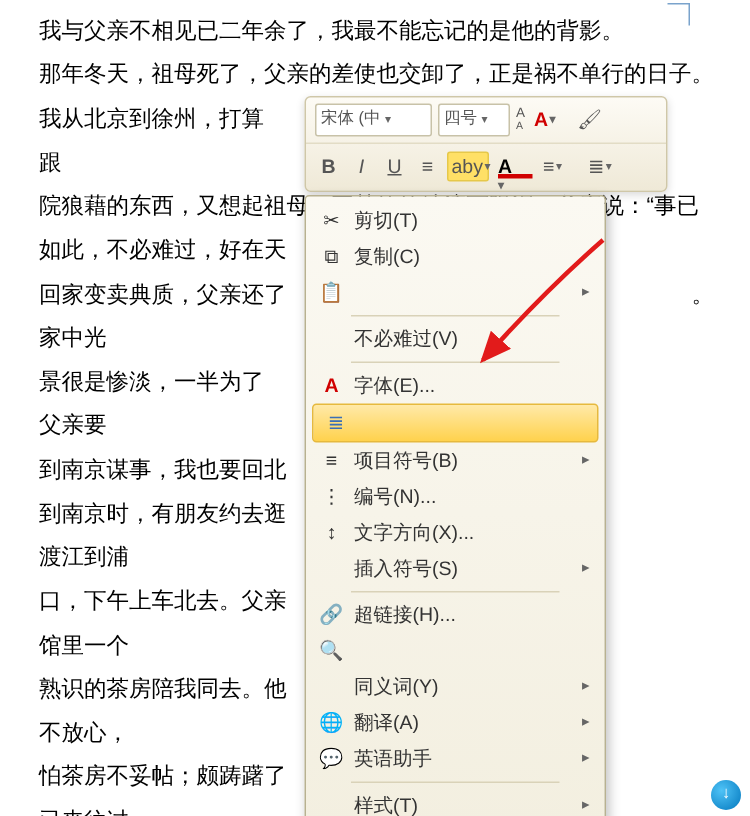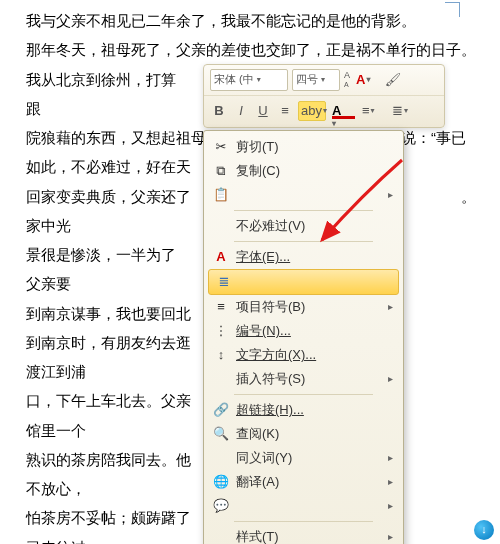--- a/index.html
+++ b/index.html
@@ -18,21 +18,21 @@
   .btn.dd{width:24px;justify-content:flex-start;padding-left:2px;}
   .btn.dd::after{content:"▾";font-size:8px;margin-left:1px;color:#666;}
   .hl{background:#ffe066;border:1px solid #e6c84a;}
   .Ared{color:#d00000;font-weight:bold;}
   .Acol{color:#000;font-weight:bold;position:relative;}
   .Acol::after{content:"";position:absolute;left:1px;right:1px;bottom:1px;height:3px;background:#d00000;}
   .ctx{position:absolute;left:203px;top:130px;width:195px;background:linear-gradient(#fbf9f2,#f3efe0);border:1px solid #b8b190;border-radius:3px;box-shadow:2px 3px 8px rgba(0,0,0,.25);padding:4px 2px;font-size:13px;}
   .ci{display:flex;align-items:center;height:24px;padding:0 14px 0 30px;position:relative;color:#333;}
   .ci .ico{position:absolute;left:6px;width:18px;text-align:center;font-size:13px;}
   .ci .arr{position:absolute;right:8px;font-size:10px;color:#666;}
-  .ci .ul{text-decoration:underline;}
+  .ci .ul{}
   .ci.hi{background:linear-gradient(#ffe9a8,#ffd24d);border:1px solid #e6b93e;border-radius:3px;margin:0 2px;padding-left:28px;}
   .sep{height:1px;background:#d9d2b8;margin:3px 28px 3px 28px;}
   svg.callout{position:absolute;left:242px;top:155px;width:170px;height:110px;pointer-events:none;}
   .wm{position:absolute;right:6px;bottom:4px;display:flex;align-items:center;gap:6px;font-size:14px;color:#2a6fe0;}
   .wm .logo{width:20px;height:20px;border-radius:50%;background:radial-gradient(circle at 35% 35%,#4fc3f7,#0277bd);display:flex;align-items:center;justify-content:center;color:#fff;font-size:11px;}
   .wm .sub{font-size:11px;color:#777;margin-left:-2px;}
 </style>
 </head>
 <body>
 
@@ -124,33 +124,33 @@
       <span>插入符号(S)</span>
       <span class="arr">▸</span>
     </div>
   <div class="sep"></div>
   <div class="ci">
       <span class="ico" style="color:#2a6fe0">🔗</span>
       <span class="ul">超链接(H)...</span>
     </div>
   <div class="ci">
       <span class="ico">🔍</span>
-      <span>查阅(K)</span>
     </div>
   <div class="ci">
       <span>同义词(Y)</span>
       <span class="arr">▸</span>
     </div>
   <div class="ci">
       <span class="ico">🌐</span>
       <span>翻译(A)</span>
       <span class="arr">▸</span>
     </div>
   <div class="ci">
       <span class="ico">💬</span>
+      <span>英语助手</span>
       <span class="arr">▸</span>
     </div>
   <div class="sep"></div>
   <div class="ci">
       <span>样式(T)</span>
       <span class="arr">▸</span>
     </div>
 </div>
 
 <svg class="callout">

